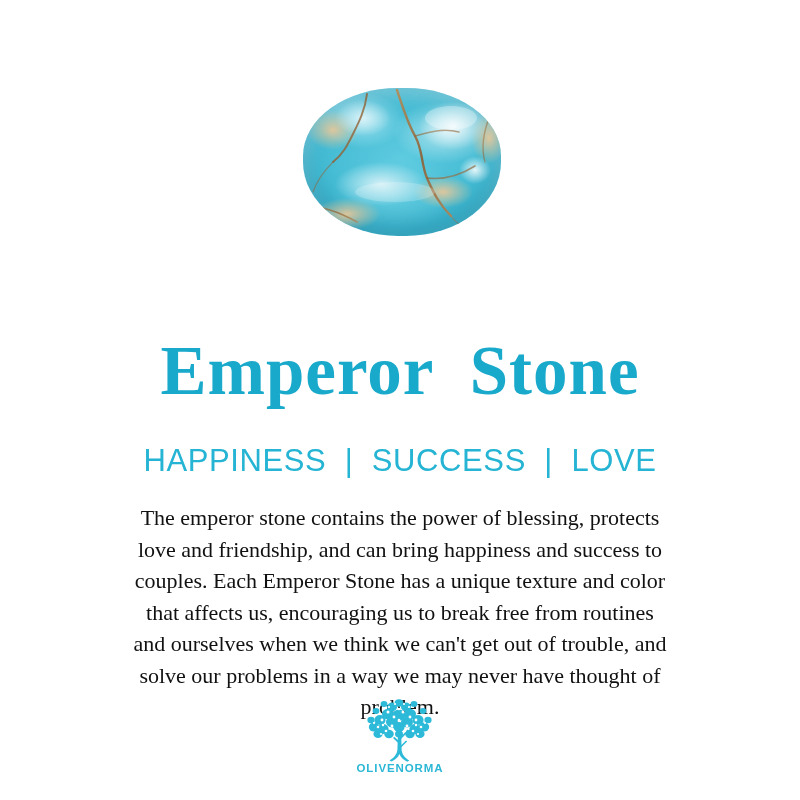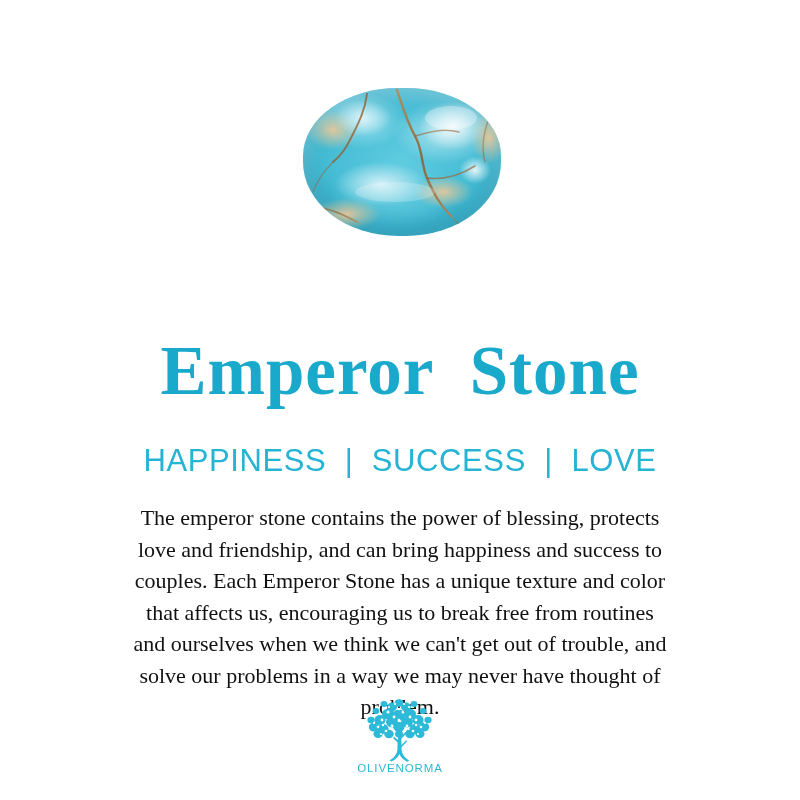--- a/index.html
+++ b/index.html
@@ -102,21 +102,21 @@
     height: 66px;
   }
   .logo-tree svg { width: 100%; height: 100%; display: block; }
   .logo-word {
     position: absolute;
     left: 0;
     top: 64px;
     width: 116px;
     text-align: center;
     font-family: "Liberation Sans", sans-serif;
-    font-weight: 400;
+    font-weight: 700;
     font-size: 11.5px;
     letter-spacing: 0.9px;
     color: #2BB7D6;
     white-space: pre;
   }
 </style>
 </head>
 <body>
 
 <div class="page">

